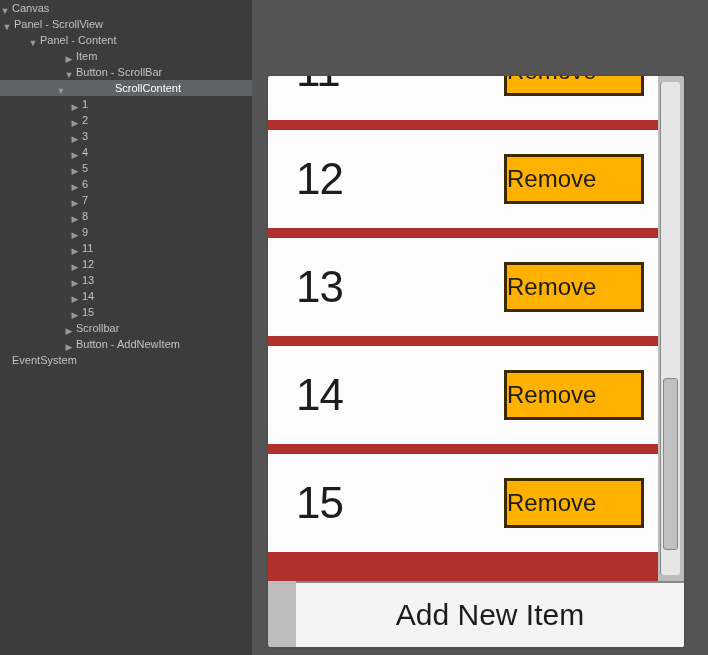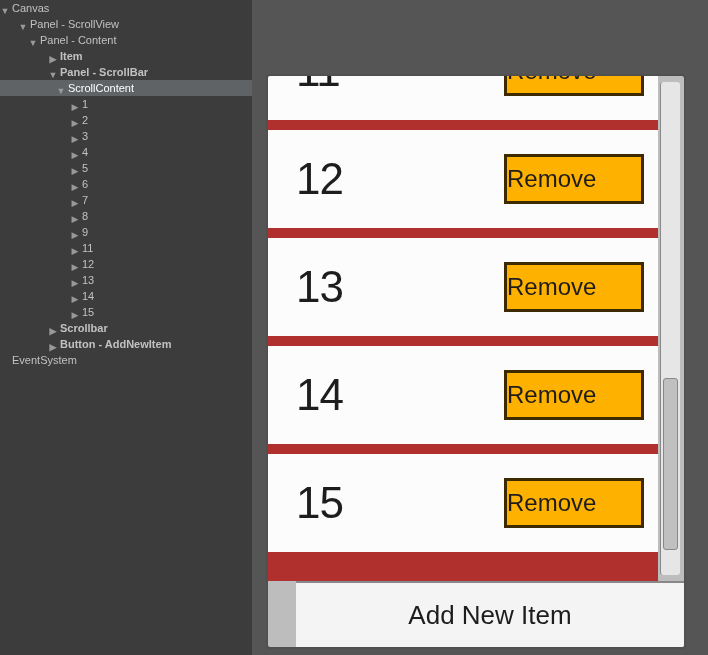--- a/index.html
+++ b/index.html
@@ -19,38 +19,38 @@
     user-select: none;
     font-family: "Lucida Grande", "Segoe UI", Arial, sans-serif;
   }
   .h-row {
     display: flex;
     align-items: center;
     height: 16px;
     padding-left: 2px;
     white-space: nowrap;
   }
-  .h-row.selected { background: #5f6366; color: #fff; }
+  .h-row.selected { background: #5f6366; color: #fff; gap: 47px; }
   .arrow {
     display: inline-block;
     width: 10px;
     height: 10px;
     text-align: center;
     color: #999;
     font-size: 9px;
     margin-right: 2px;
   }
   .arrow.down::before { content: "▼"; }
   .arrow.right::before { content: "▶"; }
   .arrow.none::before { content: ""; }
   .h-label { }
   .ind-0 { padding-left: 0px; }
-  .ind-1 { padding-left: 18px; }
+  .ind-1 { padding-left: 2px; }
   .ind-2 { padding-left: 28px; }
-  .ind-3 { padding-left: 48px; font-weight: bold; }
+  .ind-3 { padding-left: 64px; }
   .ind-4 { padding-left: 56px; }
   .ind-5 { padding-left: 70px; }
 
   
   .scene {
     flex: 1;
     height: 655px;
     background: #555;
     position: relative;
   }
@@ -125,21 +125,21 @@
     top: 60%;
     height: 35%;
     background: #c0c0c0;
     border: 1px solid #888;
     border-radius: 3px;
   }
   .add-btn {
     height: 66px;
     background: #f4f4f4;
     border-top: 2px solid #888;
-    font-size: 26px;
+    font-size: 30px;
     color: #1d1d1d;
     display: flex;
     align-items: center;
     justify-content: center;
     cursor: pointer;
     margin-left: 28px;
   }
 </style>
 </head>
 <body>
@@ -156,21 +156,21 @@
     <div class="h-row ind-2">
       <span class="arrow down"></span>
       <span class="h-label">Panel - Content</span>
     </div>
     <div class="h-row ind-3">
       <span class="arrow right"></span>
       <span class="h-label">Item</span>
     </div>
     <div class="h-row ind-3">
       <span class="arrow down"></span>
-      <span class="h-label">Panel - ScrollBar</span>
+      <span class="h-label">Button - ScrollBar</span>
     </div>
     <div class="h-row ind-4 selected">
       <span class="arrow down"></span>
       <span class="h-label">ScrollContent</span>
     </div>
     <div class="h-row ind-5">
       <span class="arrow right"></span>
       <span class="h-label">1</span>
     </div>
     <div class="h-row ind-5">

